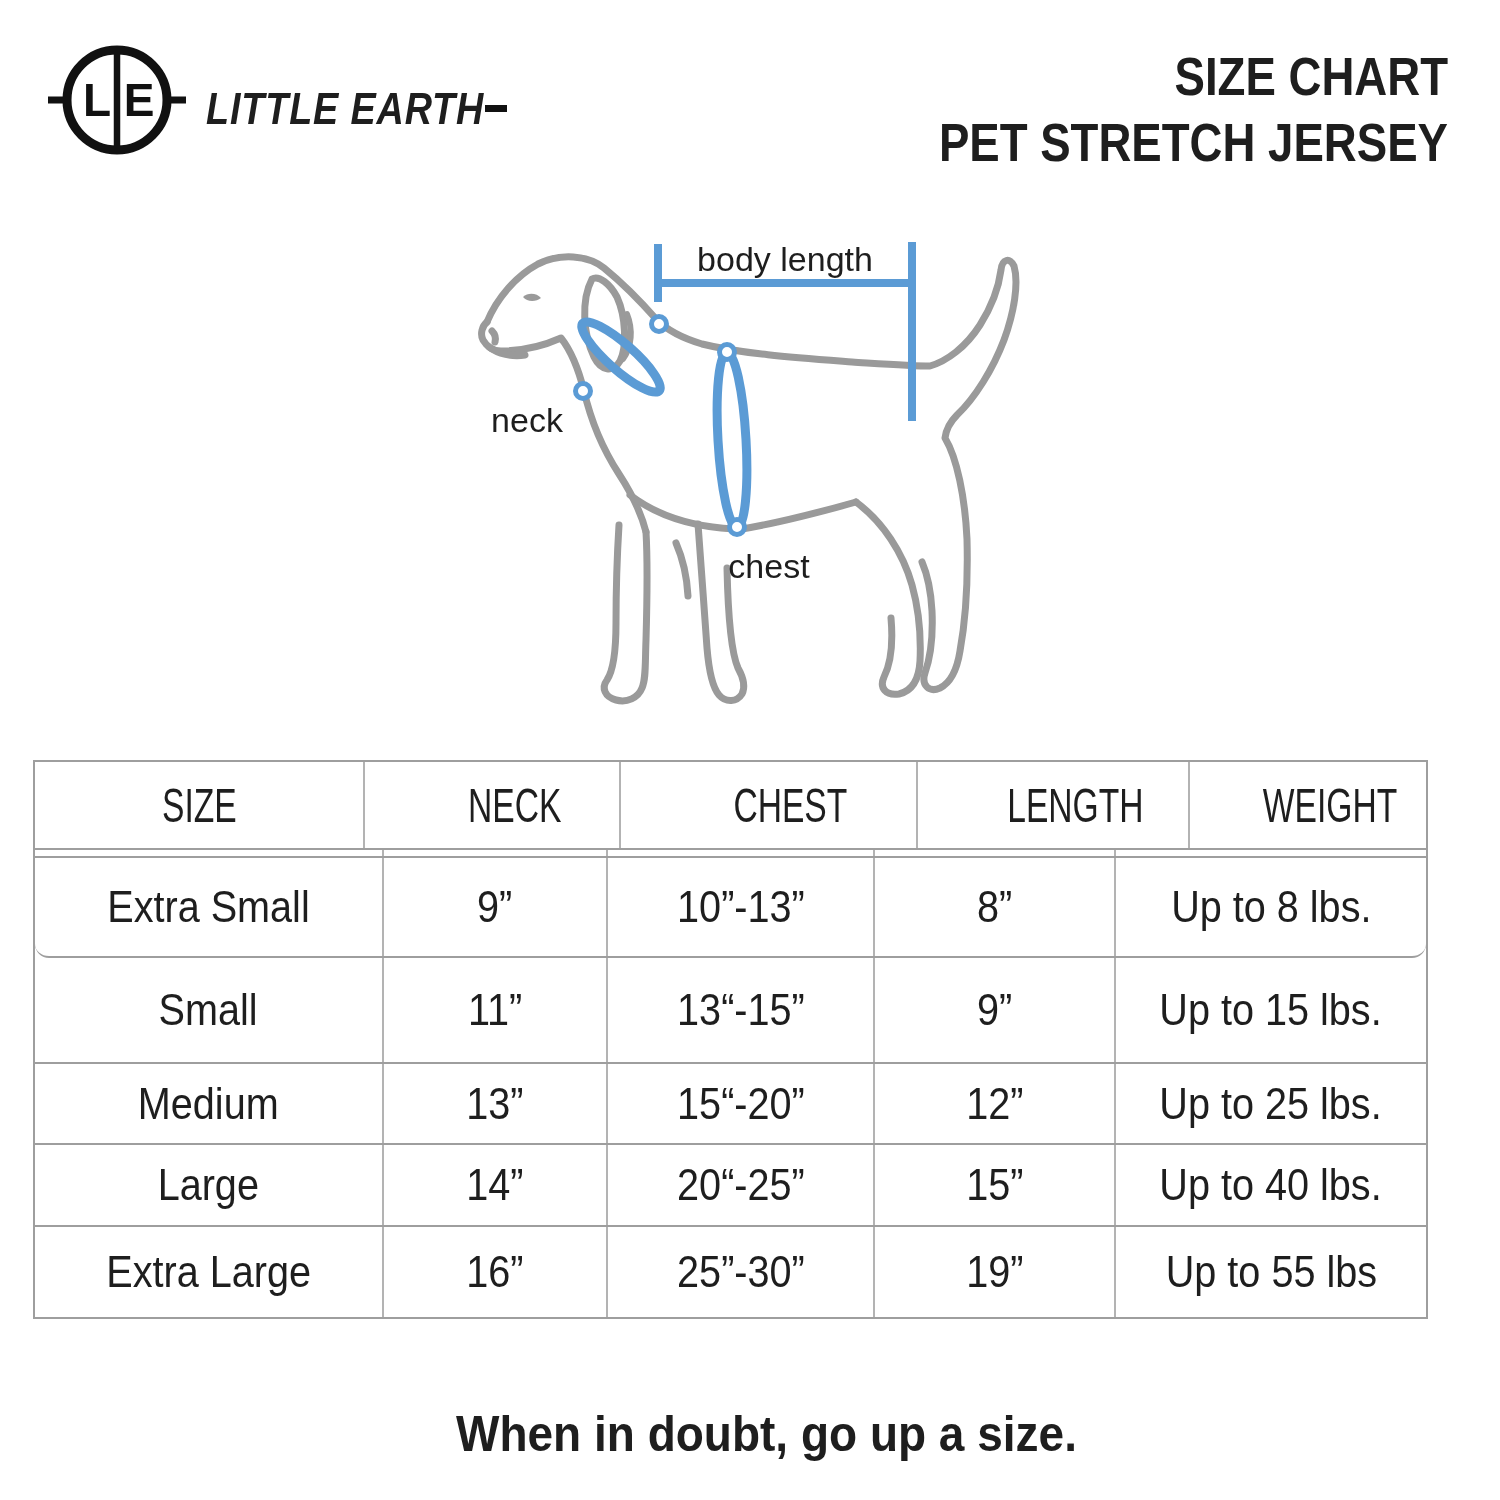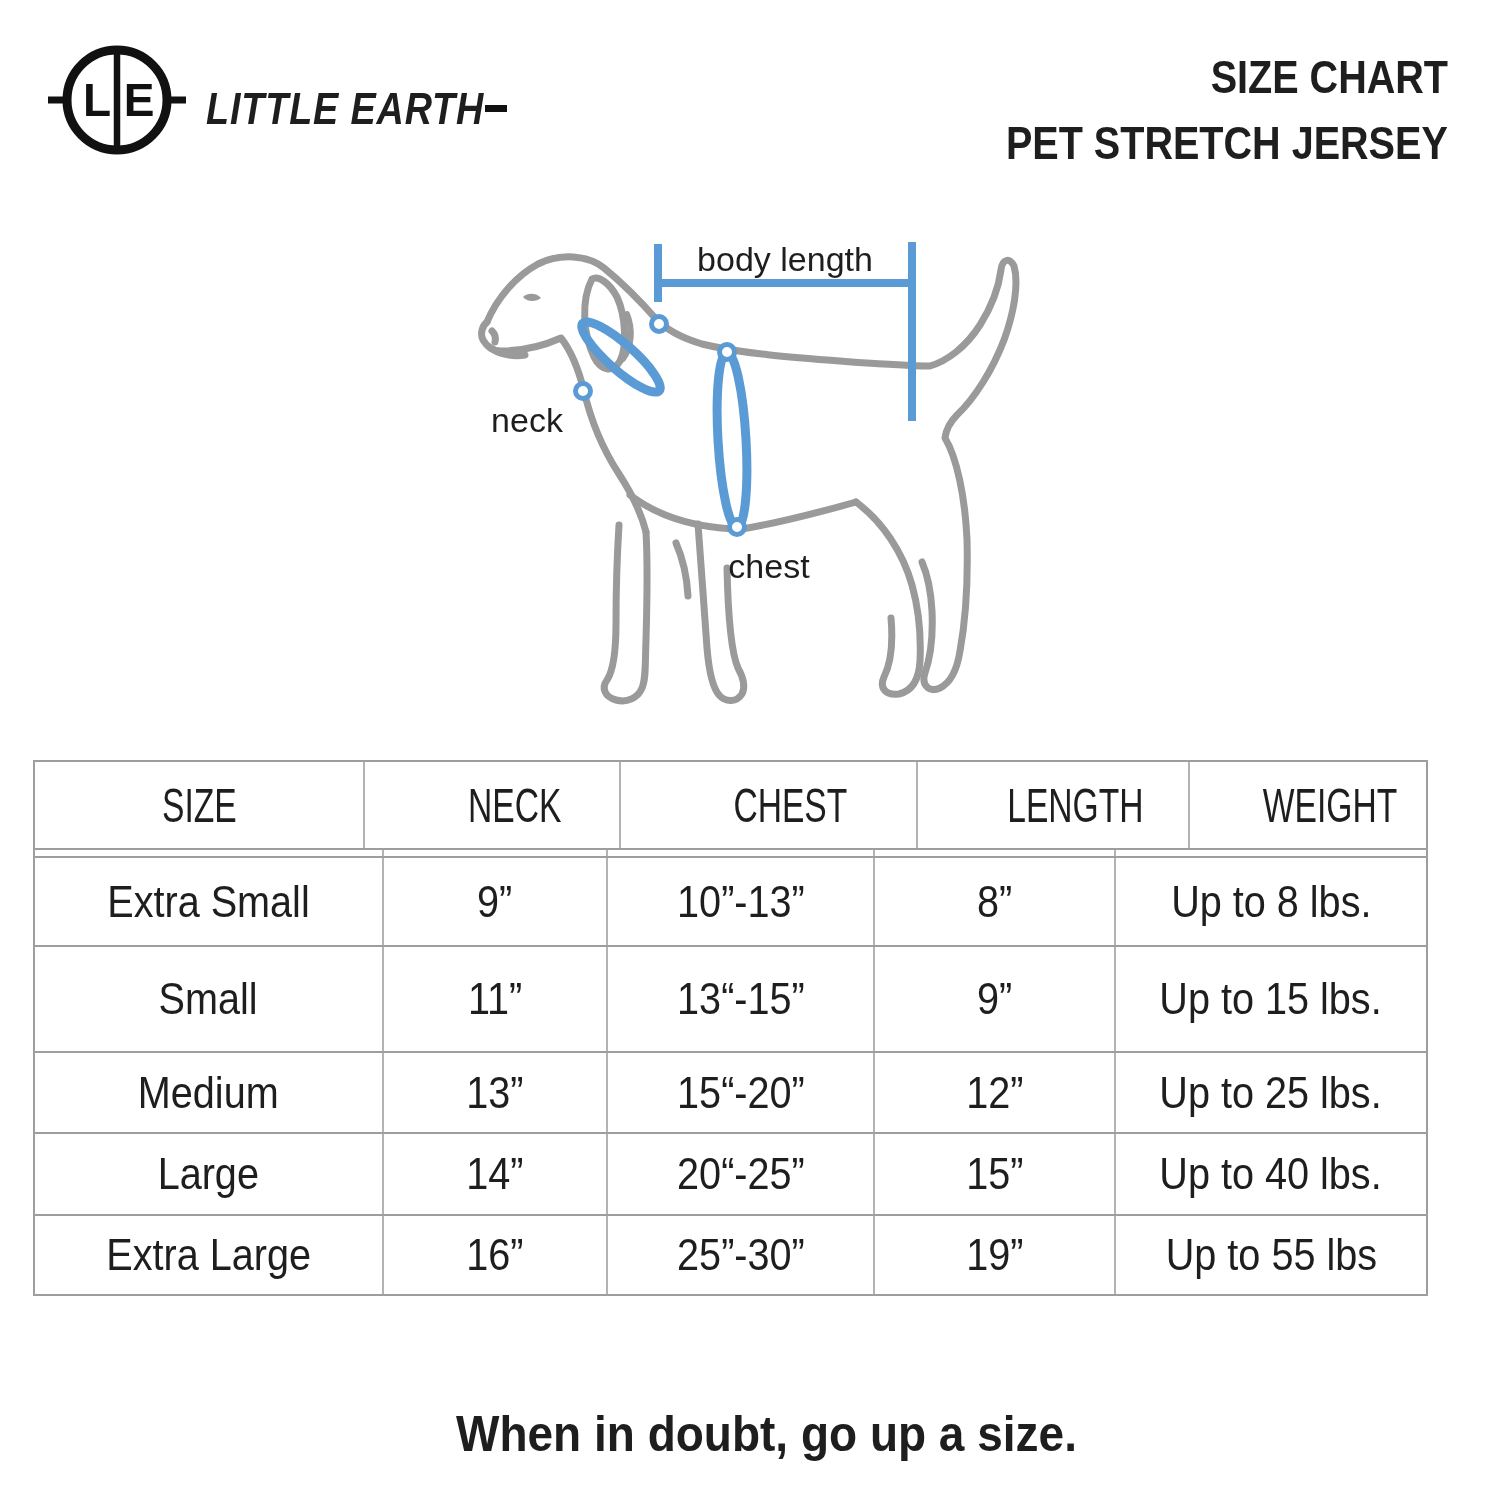--- a/index.html
+++ b/index.html
@@ -8,40 +8,40 @@
 
   
   .logo-wrap{position:absolute;left:40px;top:36px;display:flex;align-items:center;}
   .wordmark{display:flex;align-items:center;margin-left:14px;margin-top:16px;font-style:italic;}
   .wordmark .wm-text{display:inline-block;font-weight:bold;font-size:45px;letter-spacing:1px;
        transform:scaleX(0.84);transform-origin:left center;white-space:nowrap;}
   .wm-dash{display:inline-block;width:22px;height:7px;background:#111;margin-left:-52px;
        transform:translateY(-1px);}
 
   .title-block{position:absolute;right:52px;top:44px;text-align:right;}
-  .title-line{font-weight:bold;font-size:46px;line-height:66px;white-space:nowrap;}
+  .title-line{font-weight:bold;font-size:53px;line-height:66px;white-space:nowrap;}
   .title-line span{display:inline-block;transform:scaleX(0.86);transform-origin:right center;}
 
   
   .diagram{position:absolute;left:420px;top:205px;width:680px;height:545px;}
   .diag-label{font-family:"Liberation Sans", sans-serif;font-size:34px;fill:#1e1e1e;}
 
   
   .size-table{position:absolute;left:33px;top:760px;width:1395px;
       border:2px solid #9e9e9e;box-sizing:border-box;background:#fff;}
   .trow{display:flex;box-sizing:border-box;border-bottom:2px solid #9e9e9e;}
   .trow:last-child{border-bottom:none;}
   .trow > div{box-sizing:border-box;border-right:2px solid #b3b3b3;
       display:flex;align-items:center;justify-content:center;overflow:visible;}
   .trow > div:last-child{border-right:none;flex:1;}
   .c0{width:349px;} .c1{width:224px;} .c2{width:267px;} .c3{width:241px;}
   .t-head{height:88px;gap:44px;}
   .t-spacer{height:8px;}
-  .r-a{height:89px;} .r-b{height:106px;} .r-c{height:81px;}
-  .r-d{height:82px;} .r-e{height:78px;} .r-f{height:93px;}
+  .r-a{height:100px;border-radius:14px;} .r-b{height:106px;} .r-c{height:81px;}
+  .r-d{height:82px;} .r-e{height:90px;} .r-f{height:93px;}
   .hcell{display:inline-block;font-size:48px;font-weight:400;white-space:nowrap;
       transform:scaleX(0.70);transform-origin:center center;}
   .dcell{display:inline-block;font-size:44px;font-weight:400;white-space:nowrap;
       transform:scaleX(0.90);transform-origin:center center;}
 
   
   .footer-note{position:absolute;left:16px;top:1405px;width:1500px;text-align:center;}
   .footer-note span{display:inline-block;font-size:50px;font-weight:bold;white-space:nowrap;
       transform:scaleX(0.92);transform-origin:center center;}
 </style>

